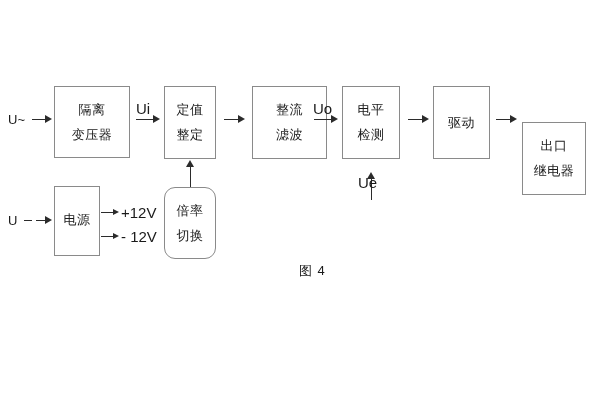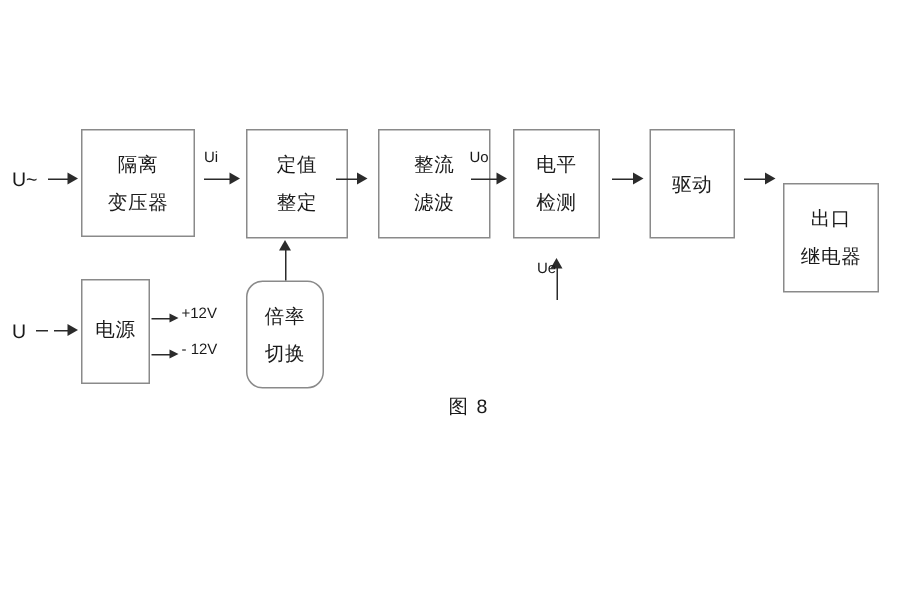--- a/index.html
+++ b/index.html
@@ -37,21 +37,21 @@
   .block .ln + .ln { margin-top: 11px; }
 
   
   .txt {
     position: absolute;
     color: #1a1a1a;
     font-size: 13px;
     white-space: nowrap;
     line-height: 1;
   }
-  .txt.small { font-size: 10px; }
+  .txt.small { font-size: 15px; }
   .txt.cap   { font-size: 13px; letter-spacing: 1px; }
 
   
   .hline {
     position: absolute;
     height: 0;
     border-top: 1.3px solid #2b2b2b;
   }
   .vline {
     position: absolute;
@@ -89,21 +89,21 @@
 
   <div class="block" style="left:54px; top:86px; width:76px; height:72px;">
     <span class="ln">隔离</span>
     <span class="ln">变压器</span>
   </div>
 
   <div class="txt small" style="left:136px; top:101px;">Ui</div>
   <div class="hline" style="left:136px; top:119px; width:19px;"></div>
   <div class="arrow-r" style="left:153px; top:115px;"></div>
 
-  <div class="block" style="left:164px; top:86px; width:68px; height:73px;">
+  <div class="block" style="left:164px; top:86px; width:52px; height:73px;">
     <span class="ln">定值</span>
     <span class="ln">整定</span>
   </div>
 
   <div class="hline" style="left:224px; top:119px; width:16px;"></div>
   <div class="arrow-r" style="left:238px; top:115px;"></div>
 
   <div class="block" style="left:252px; top:86px; width:75px; height:73px;">
     <span class="ln">整流</span>
     <span class="ln">滤波</span>
@@ -156,15 +156,15 @@
   </div>
 
   <div class="vline" style="left:190px; top:166px; height:21px;"></div>
   <div class="arrow-u" style="left:186px; top:160px;"></div>
 
   <div class="vline" style="left:371px; top:178px; height:22px;"></div>
   <div class="arrow-u" style="left:367px; top:172px;"></div>
   <div class="txt small" style="left:358px; top:175px;">Ue</div>
 
 
-  <div class="txt cap" style="left:299px; top:264px;">图 8</div>
+  <div class="txt cap" style="left:299px; top:264px;">图 4</div>
 
 </div>
 
 </body></html>

